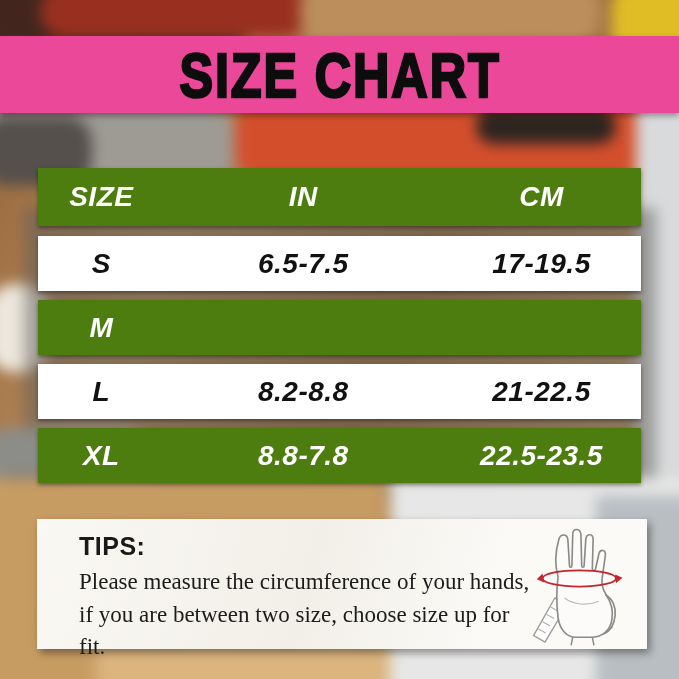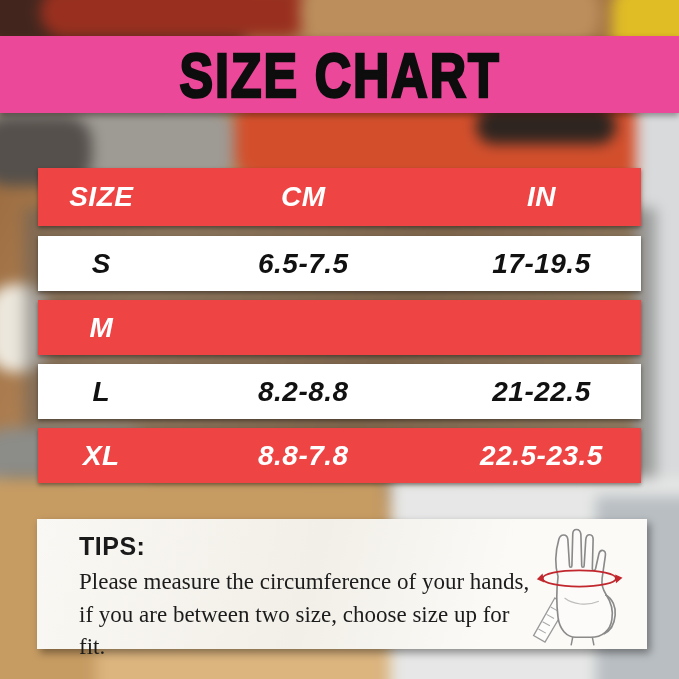--- a/index.html
+++ b/index.html
@@ -25,21 +25,21 @@
   }
 
   
   .size-table { position:absolute; left:38px; top:168px; width:603px; z-index:3; }
   .trow {
     display:grid; grid-template-columns:21% 46% 33%; align-items:center;
     height:55px; margin-bottom:9px; box-shadow:0 2px 4px rgba(0,0,0,.4);
     font-style:italic; font-weight:700;
   }
   .trow.head { height:58px; margin-bottom:10px; }
-  .trow.yellow { background:#ef4444; color:#ffffff; }
+  .trow.yellow { background:#4d7c0f; color:#ffffff; }
   .trow.white  { background:#ffffff; color:#111111; }
   .cell { text-align:center; font-size:28px; letter-spacing:.5px; }
 
   
   .tips {
     position:absolute; left:37px; top:519px; width:610px; height:130px; z-index:3;
     background:linear-gradient(105deg,#faf8f4 0%,#f2efe8 45%,#fbfaf7 75%);
     box-shadow:3px 4px 8px rgba(0,0,0,.4); box-sizing:border-box;
     padding:13px 4px 0 42px;
   }
@@ -77,22 +77,22 @@
   <div class="blob" style="left:620px;top:520px;width:110px;height:212px;background:#b9bec2;border-radius:0;"></div>
 </div>
 
 <div class="banner">
   <h1>SIZE CHART</h1>
 </div>
 
 <div class="size-table">
   <div class="trow head yellow">
     <div class="cell">SIZE</div>
+    <div class="cell">IN</div>
     <div class="cell">CM</div>
-    <div class="cell">IN</div>
   </div>
   <div class="trow white">
     <div class="cell">S</div>
     <div class="cell">6.5-7.5</div>
     <div class="cell">17-19.5</div>
   </div>
   <div class="trow yellow">
     <div class="cell">M</div>
   </div>
   <div class="trow white">

